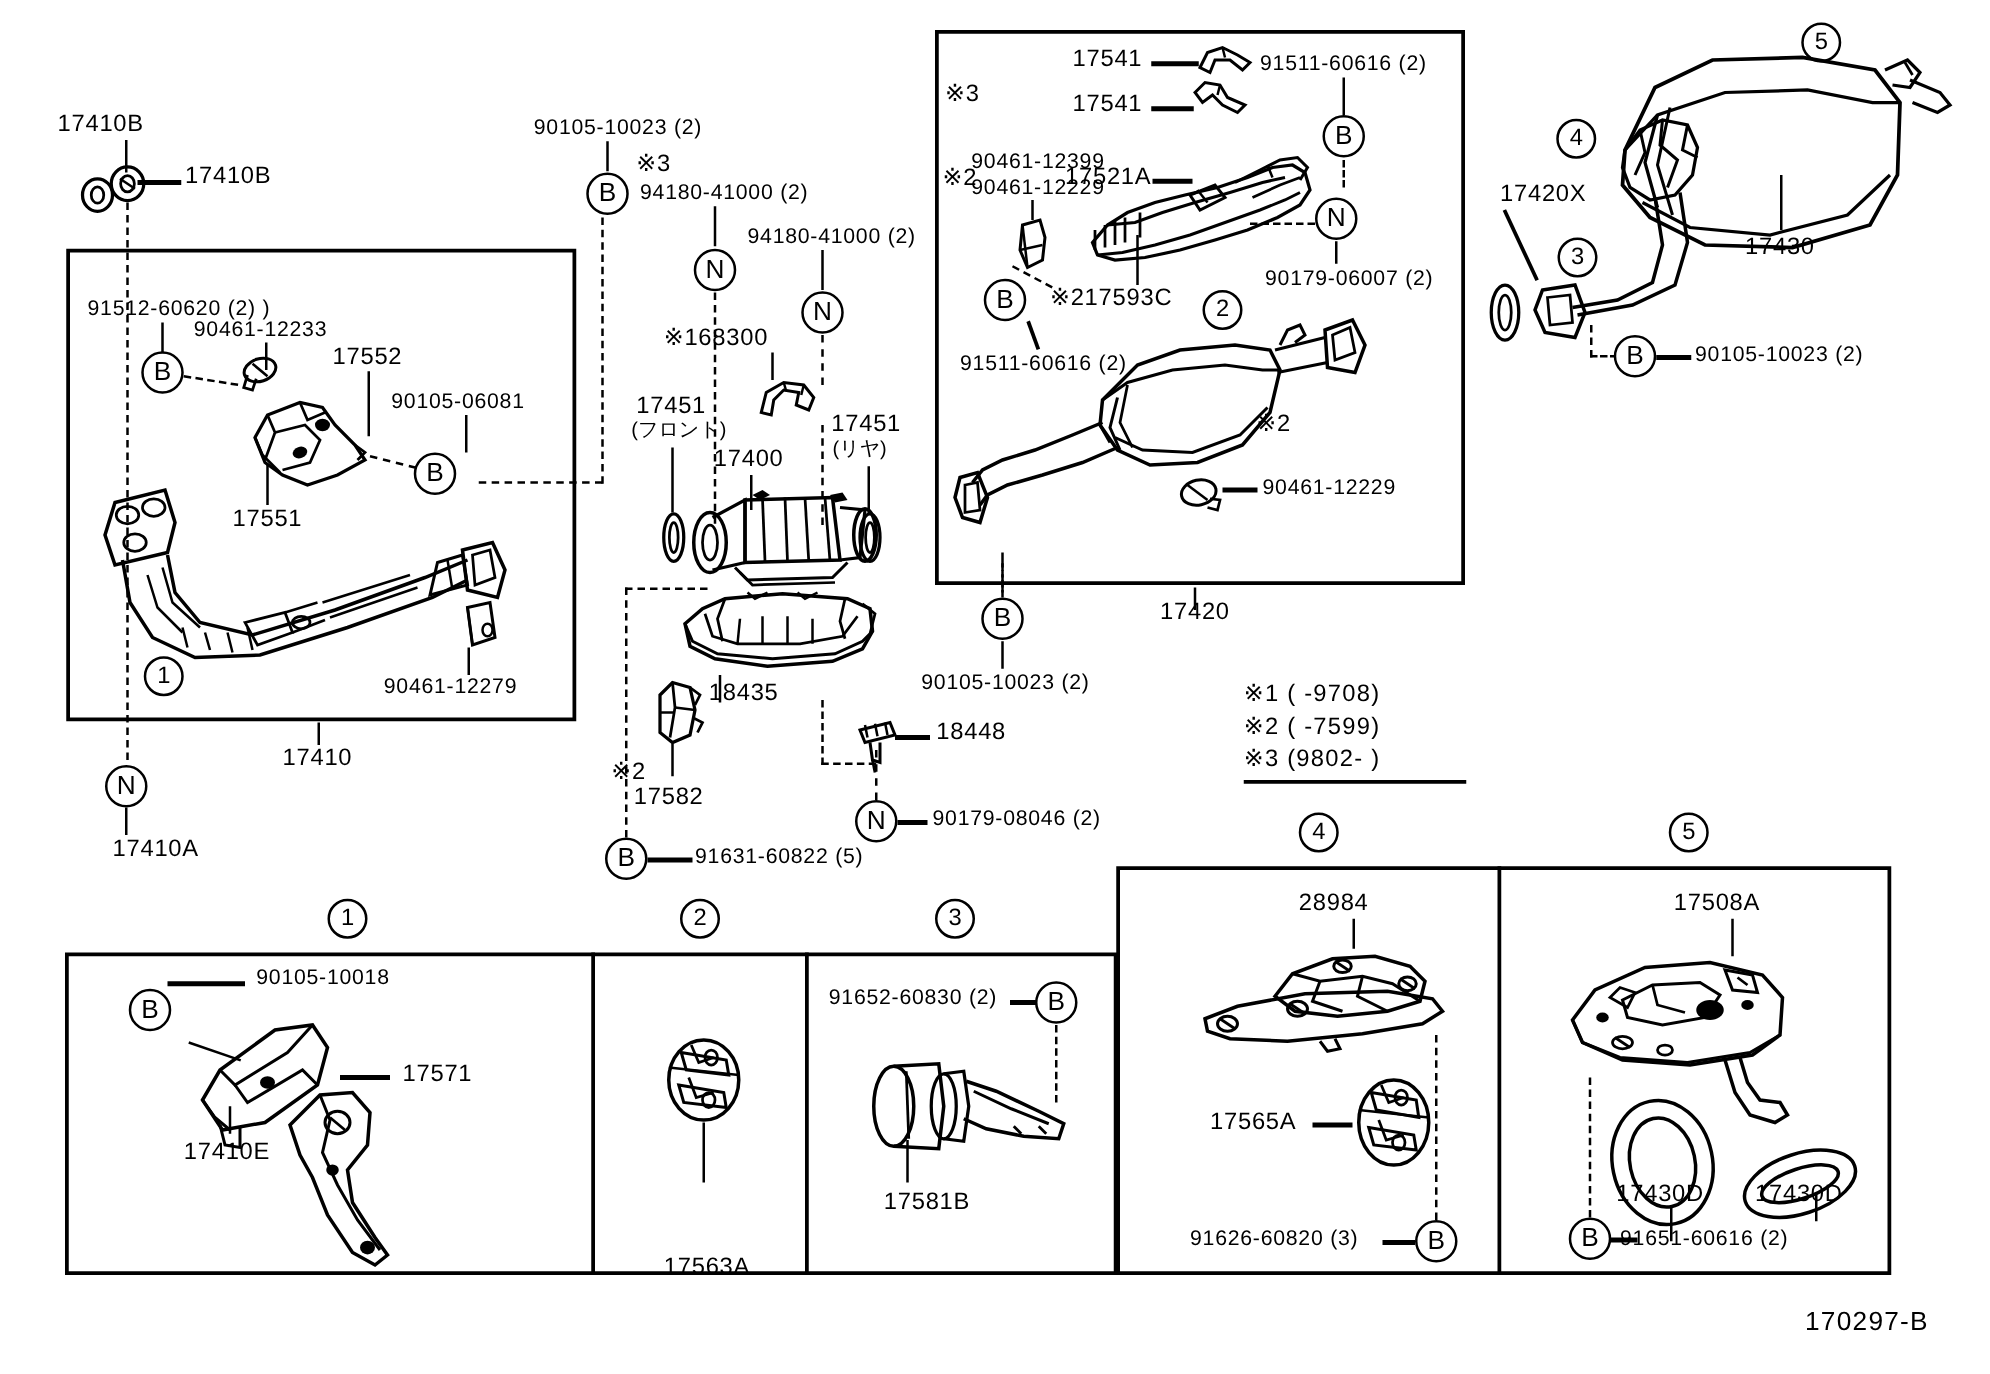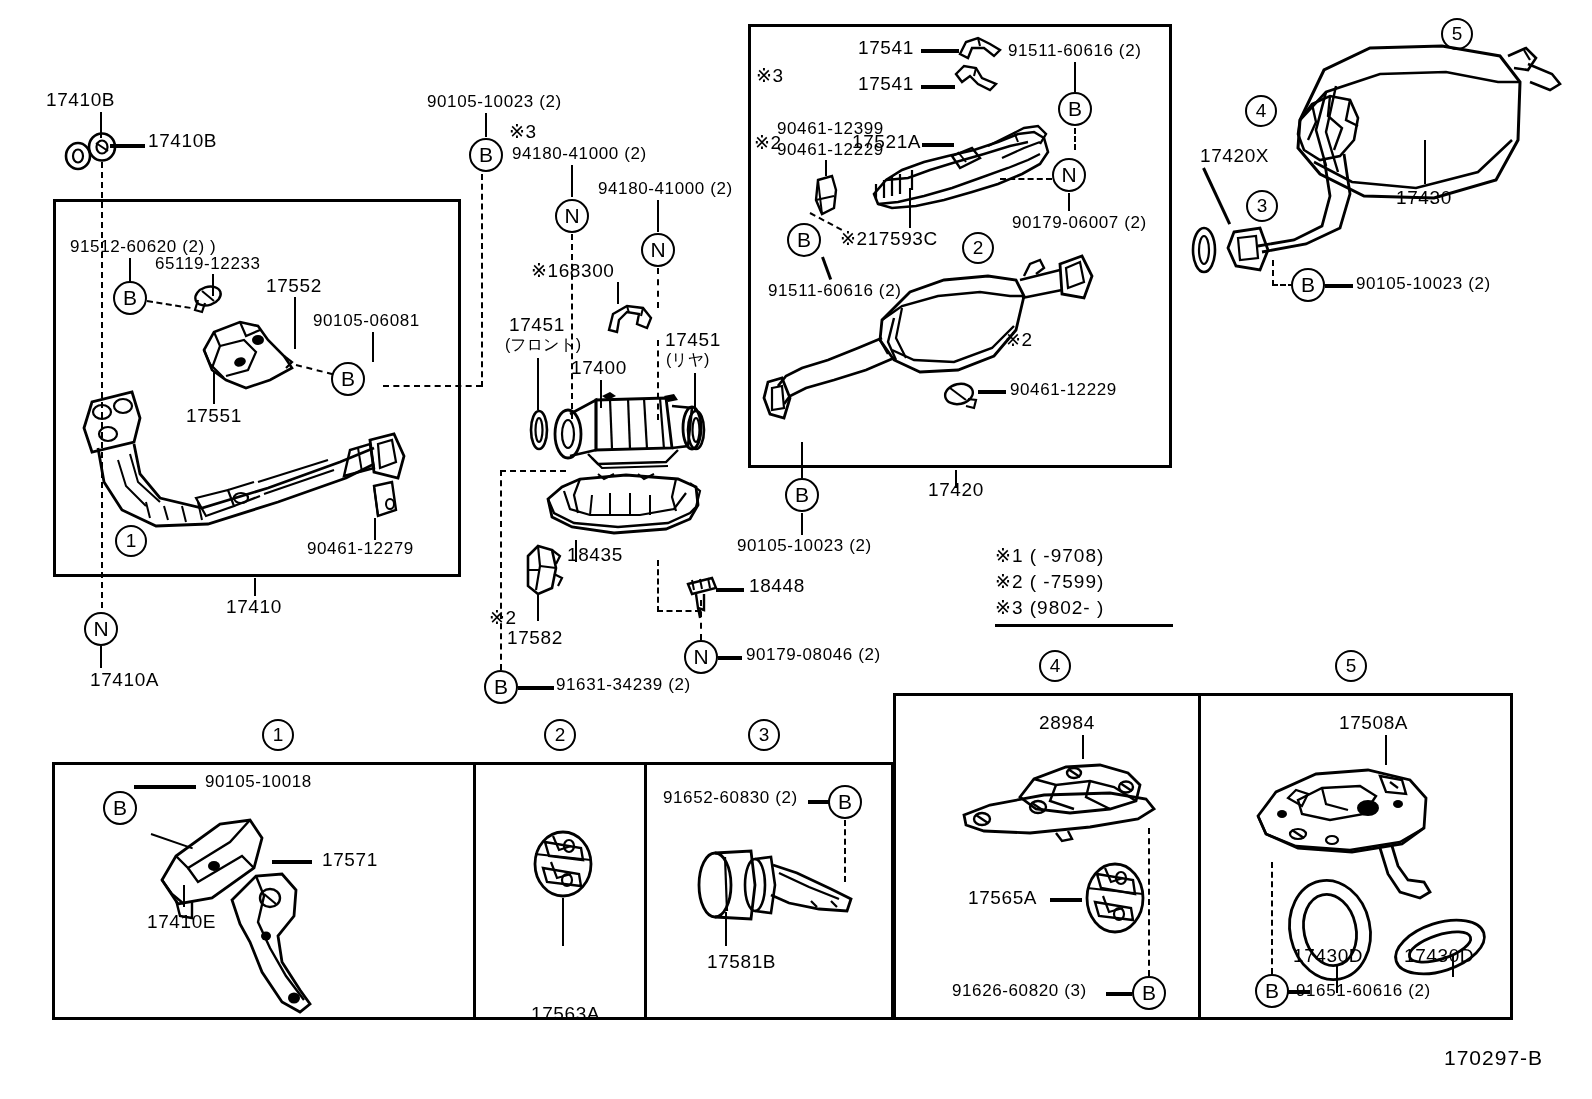--- a/index.html
+++ b/index.html
@@ -94,21 +94,21 @@
 
   <div class="circ" style="left:84px;top:612px;">N</div>
   <div class="thin-v" style="left:100px;top:646px;height:22px;"></div>
   <div class="lbl" style="left:78px;top:670px;margin-left:12px;">17410A</div>
 
   <div class="lbl sm" style="left:70px;top:238px;">91512-60620 (2) )</div>
   <div class="thin-v" style="left:129px;top:258px;height:24px;"></div>
   <div class="circ" style="left:113px;top:281px;">B</div>
   <div class="dash-h" style="left:147px;top:300px;width:44px;transform:rotate(9deg);transform-origin:left center;"></div>
 
-  <div class="lbl sm" style="left:155px;top:255px;">65119-12233</div>
+  <div class="lbl sm" style="left:155px;top:255px;">90461-12233</div>
   <div class="thin-v" style="left:212px;top:274px;height:22px;"></div>
   <div class="art" style="left:186px;top:282px;">
     <svg width="46" height="36" viewBox="0 0 46 36">
       <ellipse cx="22" cy="14" rx="13" ry="9" fill="none" stroke="#000" stroke-width="2.4" transform="rotate(-18 22 14)"></ellipse>
       <path d="M12 18 L9 28 L16 30 L19 21" fill="none" stroke="#000" stroke-width="2.2"></path>
       <path d="M16 9 L28 19" stroke="#000" stroke-width="2"></path>
     </svg>
   </div>
 
   <div class="lbl" style="left:266px;top:276px;">17552</div>
@@ -251,21 +251,21 @@
 
       <path d="M40 66 L50 76 L118 74 L130 62" fill="none" stroke="#000" stroke-width="2.4"></path>
       <path d="M44 70 L54 80 L120 78" fill="none" stroke="#000" stroke-width="2.2"></path>
     </svg>
   </div>
 
   <div class="dash-h" style="left:500px;top:470px;width:66px;"></div>
   <div class="dash-v" style="left:500px;top:470px;height:200px;"></div>
   <div class="circ" style="left:484px;top:670px;">B</div>
   <div class="solid" style="left:518px;top:686px;width:36px;height:3.5px;"></div>
-  <div class="lbl sm" style="left:556px;top:676px;">91631-34239 (2)</div>
+  <div class="lbl sm" style="left:556px;top:676px;">91631-60822 (5)</div>
 
   <div class="art" style="left:540px;top:465px;">
     <svg width="170" height="80" viewBox="0 0 170 80">
       <path d="M8 34 L22 22 L40 14 L86 10 L138 14 L156 22 L158 40 L150 54 L126 64 L74 68 L32 62 L12 52 Z" fill="none" stroke="#000" stroke-width="2.8"></path>
       <path d="M8 34 L14 48 L34 58 L78 62 L128 58 L150 48 L158 40" fill="none" stroke="#000" stroke-width="2.4"></path>
       <path d="M24 26 L30 44 L50 50 L100 50 L134 44 L146 28" fill="none" stroke="#000" stroke-width="2.2"></path>
       <path d="M40 14 L34 30 L38 48" fill="none" stroke="#000" stroke-width="2.2"></path>
       <path d="M50 50 L52 30" stroke="#000" stroke-width="2"></path>
       <path d="M70 50 L70 28" stroke="#000" stroke-width="2"></path>
       <path d="M90 50 L90 28" stroke="#000" stroke-width="2"></path>

